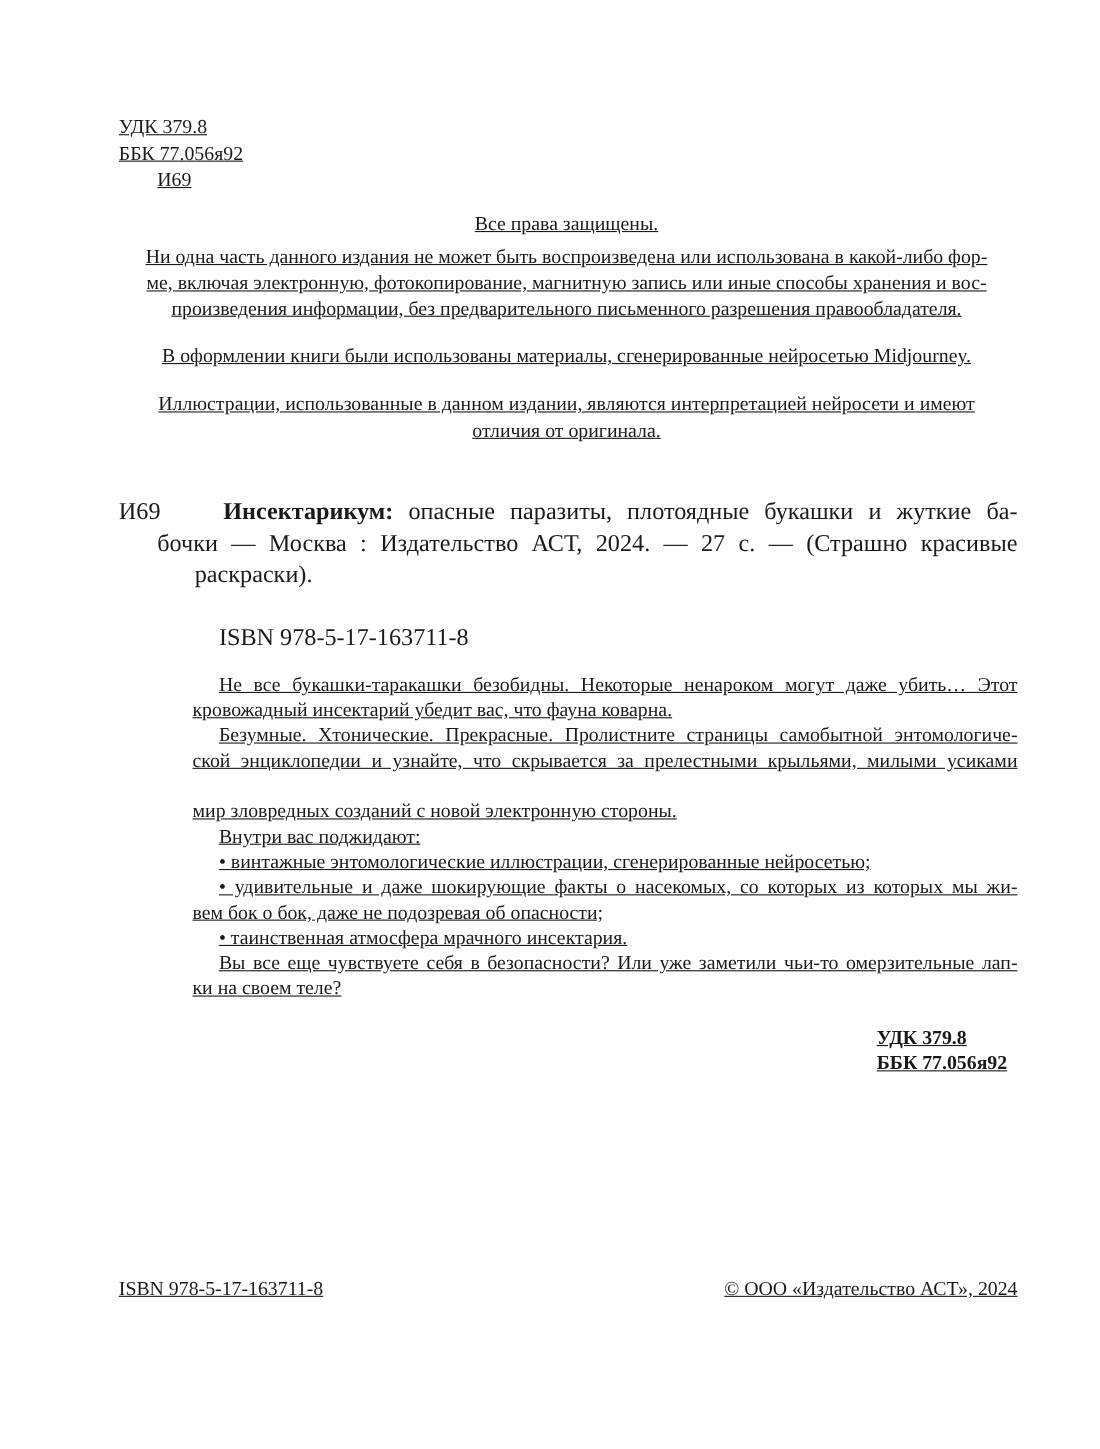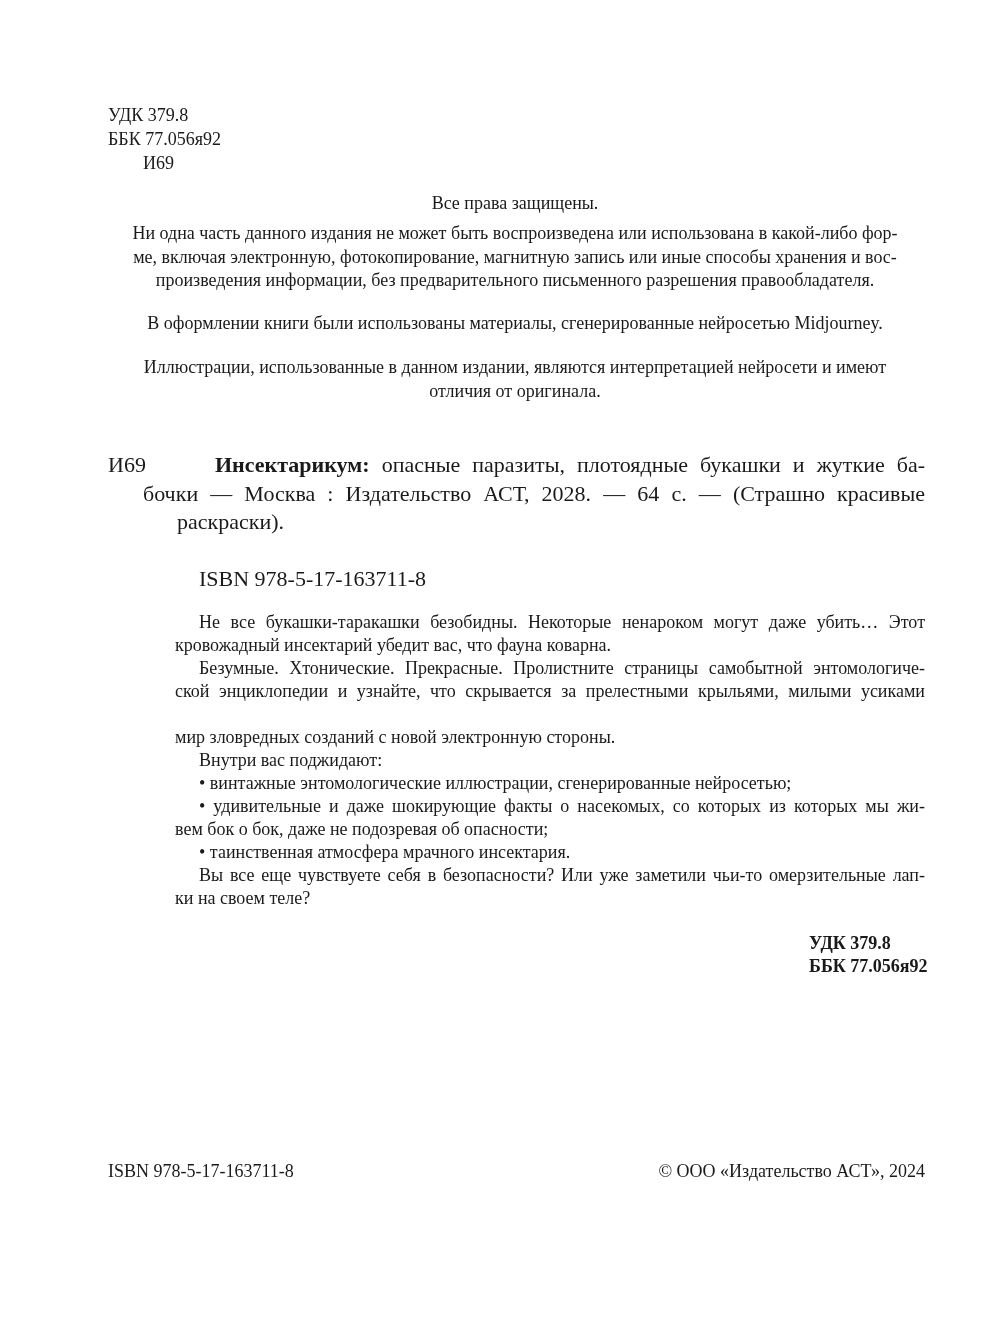--- a/index.html
+++ b/index.html
@@ -3,25 +3,25 @@
 <meta charset="utf-8">
 <style>
   html, body { margin: 0; padding: 0; background: #ffffff; }
   body {
     width: 1000px; height: 1317px; position: relative; overflow: hidden;
     font-family: "Liberation Serif", "DejaVu Serif", serif;
     color: #1a1a1a;
   }
   .page { position: absolute; left: 0; top: 0; width: 1000px; height: 1317px; }
   .abs { position: absolute; white-space: nowrap; }
-  .f18 { font-size: 18px; line-height: 22px; }
+  .f18 { font-size: 18px; line-height: 22px; text-decoration: underline; }
   .f22 { font-size: 22px; line-height: 26px; }
   .center { left: 100px; width: 830px; text-align: center; }
   .just { text-align: justify; text-align-last: justify; white-space: normal; }
-  .bold { font-weight: bold; margin-left: 12px; }
+  .bold { font-weight: bold; }
 </style>
 </head>
 <body>
 
 <div class="page">
 
   <div class="abs f18" style="left:108px; top:104px;">УДК 379.8</div>
   <div class="abs f18" style="left:108px; top:128px;">ББК 77.056я92</div>
   <div class="abs f18" style="left:143px; top:152px;">И69</div>
 
@@ -32,21 +32,21 @@
 
   <div class="abs f18 center" style="top:312px;">В оформлении книги были использованы материалы, сгенерированные нейросетью Midjourney.</div>
 
   <div class="abs f18 center" style="top:356px;">Иллюстрации, использованные в данном издании, являются интерпретацией нейросети и имеют</div>
   <div class="abs f18 center" style="top:380px;">отличия от оригинала.</div>
 
   <div class="abs f22" style="left:108px; top:452px;">И69</div>
   <div class="abs f22 just" style="left:203px; top:452px; width:722px;">
     <span class="bold">Инсектарикум:</span><span> опасные паразиты, плотоядные букашки и жуткие ба-</span>
   </div>
-  <div class="abs f22 just" style="left:143px; top:481px; width:782px;">бочки — Москва : Издательство АСТ, 2028. — 64 с. — (Страшно красивые</div>
+  <div class="abs f22 just" style="left:143px; top:481px; width:782px;">бочки — Москва : Издательство АСТ, 2024. — 27 с. — (Страшно красивые</div>
   <div class="abs f22" style="left:143px; top:509px;margin-left:34px;">раскраски).</div>
 
   <div class="abs f22" style="left:199px; top:566px;">ISBN  978-5-17-163711-8</div>
 
   <div class="abs f18 just" style="left:199px; top:611px; width:726px;">Не все букашки-таракашки безобидны. Некоторые ненароком могут даже убить… Этот</div>
   <div class="abs f18" style="left:175px; top:634px;">кровожадный инсектарий убедит вас, что фауна коварна.</div>
   <div class="abs f18 just" style="left:175px; top:680px; width:750px;">ской энциклопедии и узнайте, что скрывается за прелестными крыльями, милыми усиками</div>
   <div class="abs f18 just" style="left:199px; top:657px; width:726px;">Безумные. Хтонические. Прекрасные. Пролистните страницы самобытной энтомологиче-</div>
   <div class="abs f18" style="left:175px; top:726px;">мир зловредных созданий с новой электронную стороны.</div>
   <div class="abs f18" style="left:199px; top:749px;">Внутри вас поджидают:</div>

